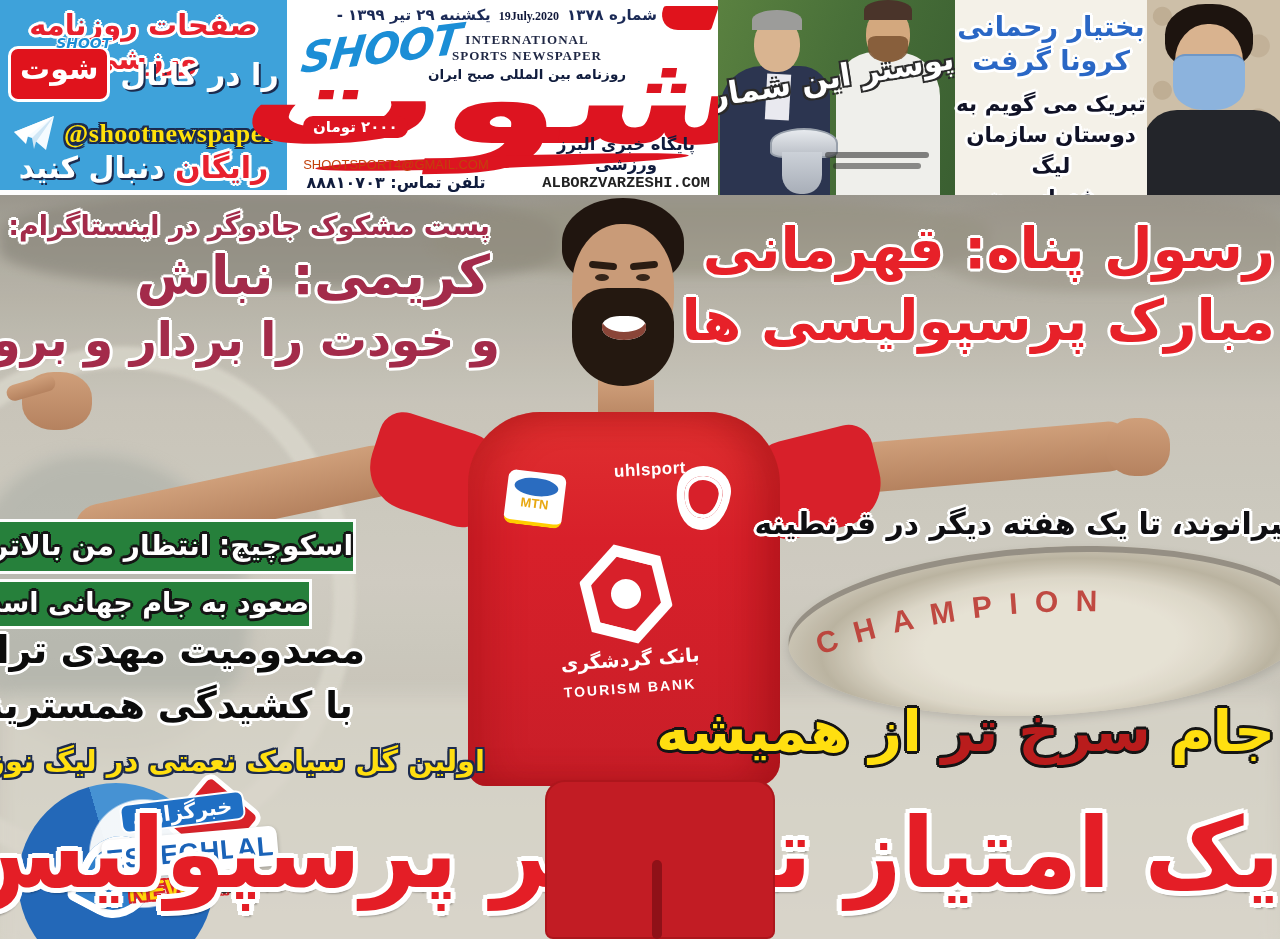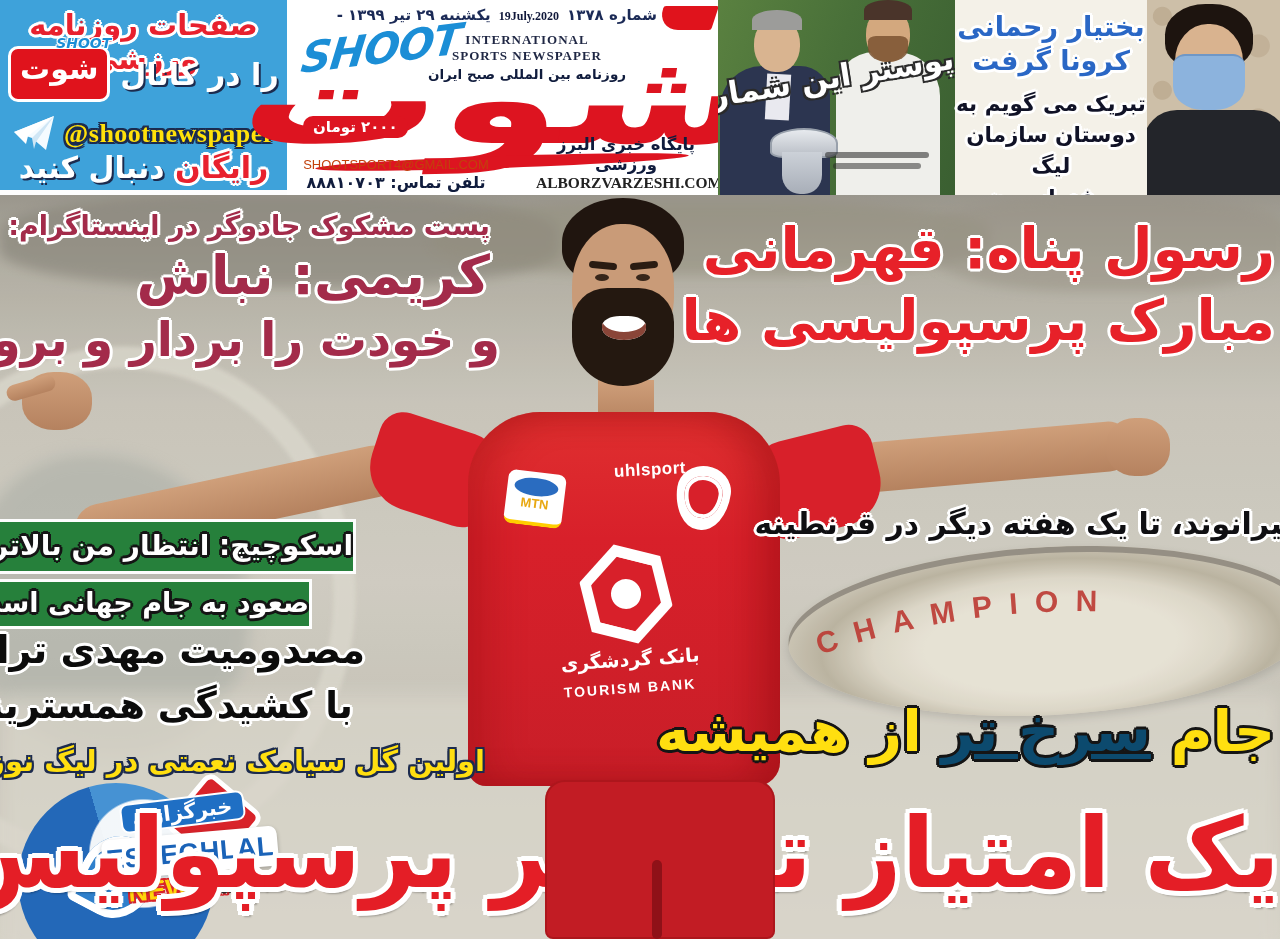--- a/index.html
+++ b/index.html
@@ -41,21 +41,21 @@
             text-shadow:-2px -2px 0 #fff,2px -2px 0 #fff,-2px 2px 0 #fff,2px 2px 0 #fff;}
   .shoot-fa{left:0;top:44px;width:100%;text-align:center;color:#dd1420;font-size:128px;font-weight:bold;line-height:110px;
             transform:scaleX(1.55) skewX(-6deg);transform-origin:center;}
   .fa-swoosh{left:28px;top:156px;width:374px;height:12px;background:#dd1420;border-radius:50%;transform:rotate(-2deg);}
   .price{left:16px;top:116px;background:#dd1420;color:#fff;font-size:15px;font-weight:bold;padding:2px 10px;border-radius:10px;}
   .contact{left:4px;bottom:3px;width:210px;text-align:center;line-height:1.2;}
   .email{font-family:"Liberation Sans",sans-serif;font-size:13px;font-weight:normal;color:#c2410c;}
   .phone{font-size:16px;font-weight:bold;color:#101c3d;}
   .site{right:2px;bottom:2px;width:180px;text-align:center;line-height:1.2;}
   .site-fa{font-size:16.5px;font-weight:bold;color:#101c3d;text-align:center;}
-  .site-en{font-family:Liberation Serif, serif;font-size:15.5px;font-weight:bold;color:#222;}
+  .site-en{font-family:Liberation Mono, monospace;font-size:15.5px;font-weight:bold;color:#222;}
 
   .poster{left:718px;top:0;width:237px;height:195px;background:linear-gradient(110deg,#5a8140 0%,#497039 45%,#3a5f31 100%);overflow:hidden;}
   .zid-body{left:2px;top:66px;width:110px;height:130px;background:#2c3550;border-radius:42px 30px 0 0;}
   .zid-shirt{left:48px;top:74px;width:24px;height:46px;background:#e9e9ef;transform:rotate(3deg);}
   .zid-head{left:36px;top:16px;width:46px;height:56px;background:#d9b490;border-radius:50% 50% 46% 46%;}
   .zid-hair{left:34px;top:10px;width:50px;height:20px;background:#9c9c9a;border-radius:50% 50% 0 0;}
   .ram-body{left:118px;top:52px;width:104px;height:143px;background:#efefeb;border-radius:38px 44px 0 0;}
   .ram-head{left:148px;top:6px;width:44px;height:56px;background:#d3a87e;border-radius:50% 50% 46% 46%;}
   .ram-hair{left:146px;top:0;width:48px;height:20px;background:#4a342a;border-radius:50% 50% 0 0;}
   .ram-beard{left:150px;top:36px;width:40px;height:26px;background:#7a5230;border-radius:20% 20% 50% 50%;opacity:.85;}
@@ -135,21 +135,21 @@
   .gb1{left:-6px;top:519px;width:362px;height:55px;}
   .gb2{left:-3px;top:579px;width:315px;height:50px;}
   .gb-t{color:#fff;font-weight:bold;display:block;}
   .gb1 .gb-t{font-size:28px;line-height:47px;}
   .gb2 .gb-t{font-size:27px;line-height:42px;}
   .h-tor1{left:0;top:628px;width:365px;font-size:38px;color:#0c0c0c;}
   .h-tor2{left:8px;top:684px;width:345px;font-size:37px;color:#0c0c0c;}
   .h-nem{left:5px;top:744px;width:480px;font-size:29px;color:#ffdf10;}
   .h-jam{left:690px;top:698px;width:585px;font-size:57px;}
   .jam-y{color:#ffdf10;}
-  .jam-r{color:#0c4a6e;text-decoration:underline;}
+  .jam-r{color:#b91c1c;}
   .h-main{left:185px;top:780px;width:1095px;height:155px;font-size:97px;line-height:148px;color:#e41e26;}
 
   
   .est{left:10px;top:775px;width:260px;height:164px;}
   .est-ball{position:absolute;left:8px;top:8px;width:196px;height:196px;border-radius:50%;
             background:radial-gradient(circle at 64% 36%,rgba(255,255,255,.95) 0 30%,transparent 31%),
                        conic-gradient(from 110deg,#1a63b8 0 65%,#3f8fd4 0 85%,#1a63b8 0 100%);opacity:.95;}
   .est-ball-in{position:absolute;left:70px;top:60px;width:74px;height:84px;background:#2f80cc;border-radius:50% 50% 50% 10%;transform:rotate(28deg);box-shadow:inset 0 0 0 8px #fff;}
   .est-house{position:absolute;left:168px;top:10px;width:62px;height:62px;background:#d8232a;border:5px solid #fff;border-radius:10px;transform:rotate(40deg);}
   .est-kh{position:absolute;left:110px;top:22px;background:#1f6fc4;border:2px solid #fff;border-radius:8px;padding:1px 10px;

